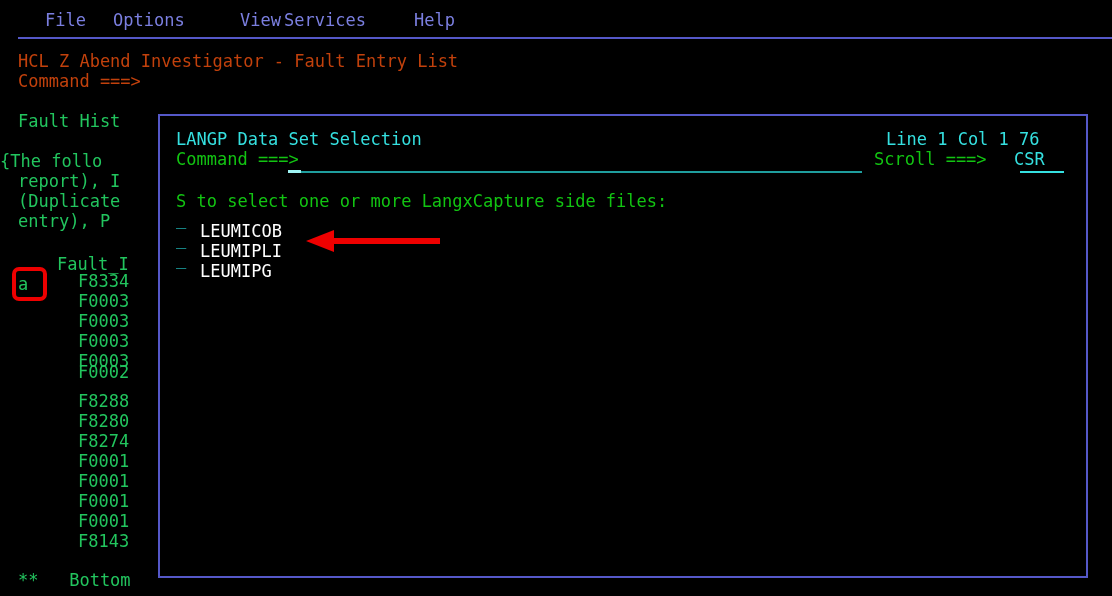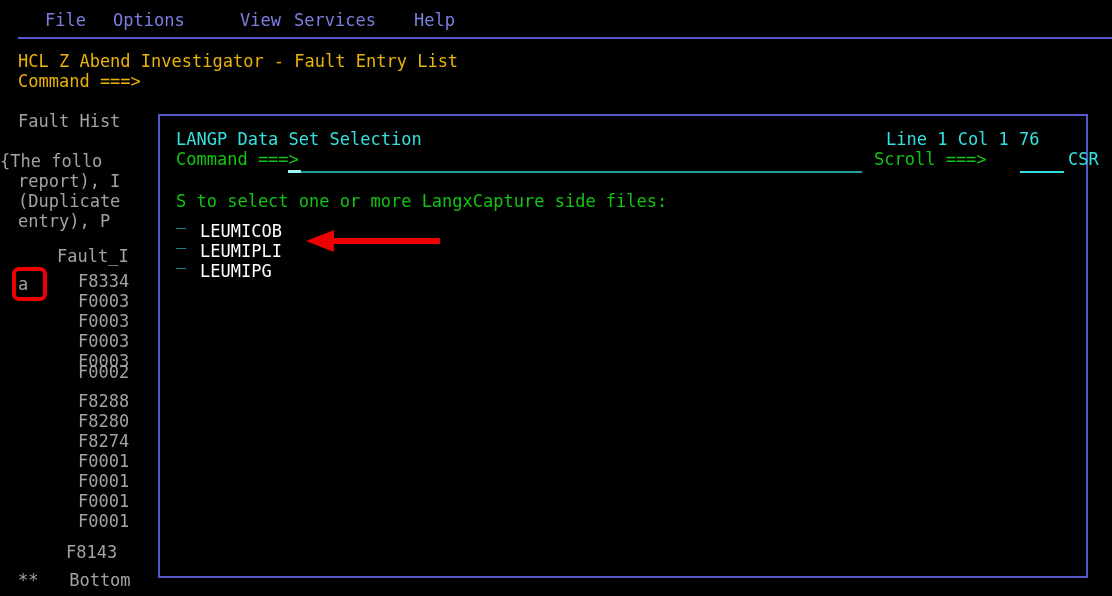--- a/index.html
+++ b/index.html
@@ -16,21 +16,21 @@
     font-family: "DejaVu Sans Mono", "Liberation Mono", monospace;
     font-size: 17px;
     line-height: 20px;
     letter-spacing: 0px;
     -webkit-font-smoothing: none;
   }
   .mono { font-family: "DejaVu Sans Mono", "Liberation Mono", monospace; }
   .abs { position: absolute; white-space: pre; }
 
   
-  .c-blue   { color: #eab308; }
+  .c-blue   { color: #c2410c; }
   .c-cyan   { color: #35e0e0; }
   .c-green  { color: #12c412; }
   .c-white  { color: #ffffff; margin-top: 12px; }
 
   
   #menubar {
     position: absolute;
     left: 0; top: 0;
     width: 1112px; height: 21px;
   }
@@ -46,21 +46,21 @@
     left: 18px; top: 37px;
     width: 1094px; height: 2px;
     background: #5558c8;
   }
 
   
   #app-title { left: 18px; top: 51px; }
   #cmd-label { left: 18px; top: 71px; }
 
   
-  .side-line { color: #a3a3a3; }
+  .side-line { color: #22c55e; }
 
   
   #dialog {
     position: absolute;
     left: 158px; top: 114px;
     width: 930px; height: 464px;
     border: 2px solid #5558c8;
     box-sizing: border-box;
     background: #000000;
   }
@@ -111,66 +111,66 @@
 </style>
 </head>
 <body>
 
 <div id="screen">
 
   <div id="menubar">
     <span class="menu-item mono" style="left:45px">File</span>
     <span class="menu-item mono" style="left:113px">Options</span>
     <span class="menu-item mono" style="left:240px">View</span>
-    <span class="menu-item mono" style="left:294px">Services</span>
+    <span class="menu-item mono" style="left:284px">Services</span>
     <span class="menu-item mono" style="left:414px">Help</span>
     <div id="menu-divider"></div>
   </div>
 
   <div class="abs c-blue" id="app-title">HCL Z Abend Investigator - Fault Entry List</div>
   <div class="abs c-blue" id="cmd-label">Command ===&gt;</div>
 
   <div>
     <div class="abs side-line" style="left:18px; top:111px;">Fault Hist</div>
 
     <div class="abs side-line" style="left:0; top:151px;">{The follo</div>
     <div class="abs side-line" style="left:18px; top:171px;">report), I</div>
     <div class="abs side-line" style="left:18px; top:191px;">(Duplicate</div>
     <div class="abs side-line" style="left:18px; top:211px;">entry), P</div>
 
-    <div class="abs side-line" style="left:57px; top:246px;">Fault_I</div>
+    <div class="abs side-line" style="left:57px; top:254px;">Fault_I</div>
 
     <div class="abs side-line" style="left:18px; top:274px;">a</div>
 
     <div class="abs side-line" style="left:78px; top:271px;">F8334</div>
     <div class="abs side-line" style="left:78px; top:291px;">F0003</div>
     <div class="abs side-line" style="left:78px; top:311px;">F0003</div>
     <div class="abs side-line" style="left:78px; top:331px;">F0003</div>
     <div class="abs side-line" style="left:78px; top:351px;">F0003</div>
     <div class="abs side-line" style="left:78px; top:362px;">F0002</div>
     <div class="abs side-line" style="left:78px; top:391px;">F8288</div>
     <div class="abs side-line" style="left:78px; top:411px;">F8280</div>
     <div class="abs side-line" style="left:78px; top:431px;">F8274</div>
     <div class="abs side-line" style="left:78px; top:451px;">F0001</div>
     <div class="abs side-line" style="left:78px; top:471px;">F0001</div>
     <div class="abs side-line" style="left:78px; top:491px;">F0001</div>
     <div class="abs side-line" style="left:78px; top:511px;">F0001</div>
-    <div class="abs side-line" style="left:66px; top:531px;margin-top:11px;">F8143</div>
+    <div class="abs side-line" style="left:78px; top:531px;">F8143</div>
 
     <div class="abs side-line" style="left:18px; top:570px;">**   Bottom</div>
   </div>
 
   <div id="dialog">
 
     <div class="dlg-text c-cyan" style="left:16px; top:13px;">LANGP Data Set Selection</div>
     <div class="dlg-text c-cyan" style="left:726px; top:13px;">Line 1 Col 1 76</div>
 
     <div class="dlg-text c-green" style="left:16px; top:33px;">Command ===&gt;</div>
     <div class="dlg-text c-green" style="left:714px; top:33px;">Scroll ===&gt;</div>
-    <div class="dlg-text c-cyan" style="left:908px; top:33px;">CSR</div>
+    <div class="dlg-text c-cyan" style="left:854px; top:33px;">CSR</div>
 
     <div class="dlg-text c-green" style="left:16px; top:75px;">S to select one or more LangxCapture side files:</div>
 
     <div class="dlg-text sel-mark" style="left:16px; top:93px;">_</div>
     <div class="dlg-text c-white" style="left:40px; top:93px;">LEUMICOB</div>
 
     <div class="dlg-text sel-mark" style="left:16px; top:113px;">_</div>
     <div class="dlg-text c-white" style="left:40px; top:113px;">LEUMIPLI</div>
 
     <div class="dlg-text sel-mark" style="left:16px; top:133px;">_</div>

